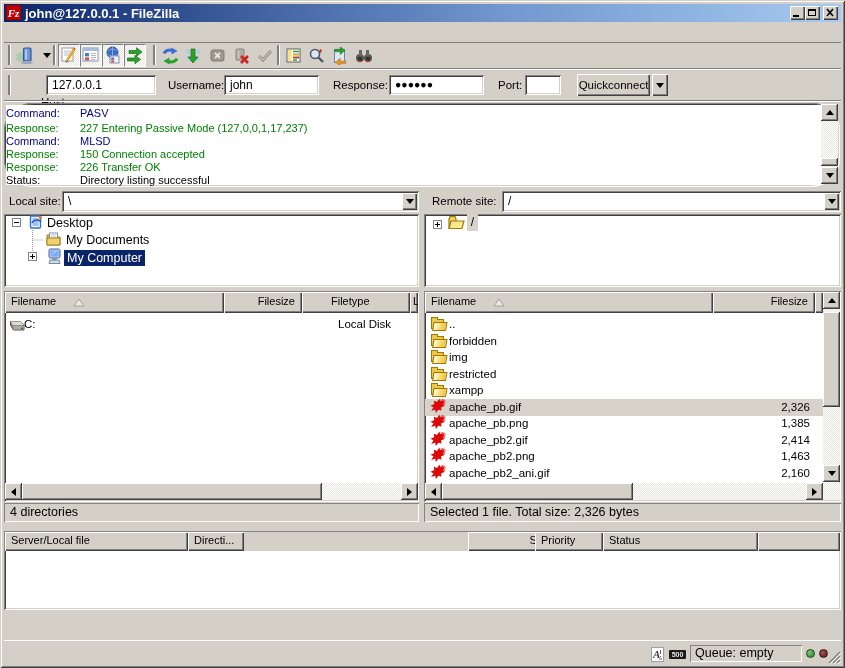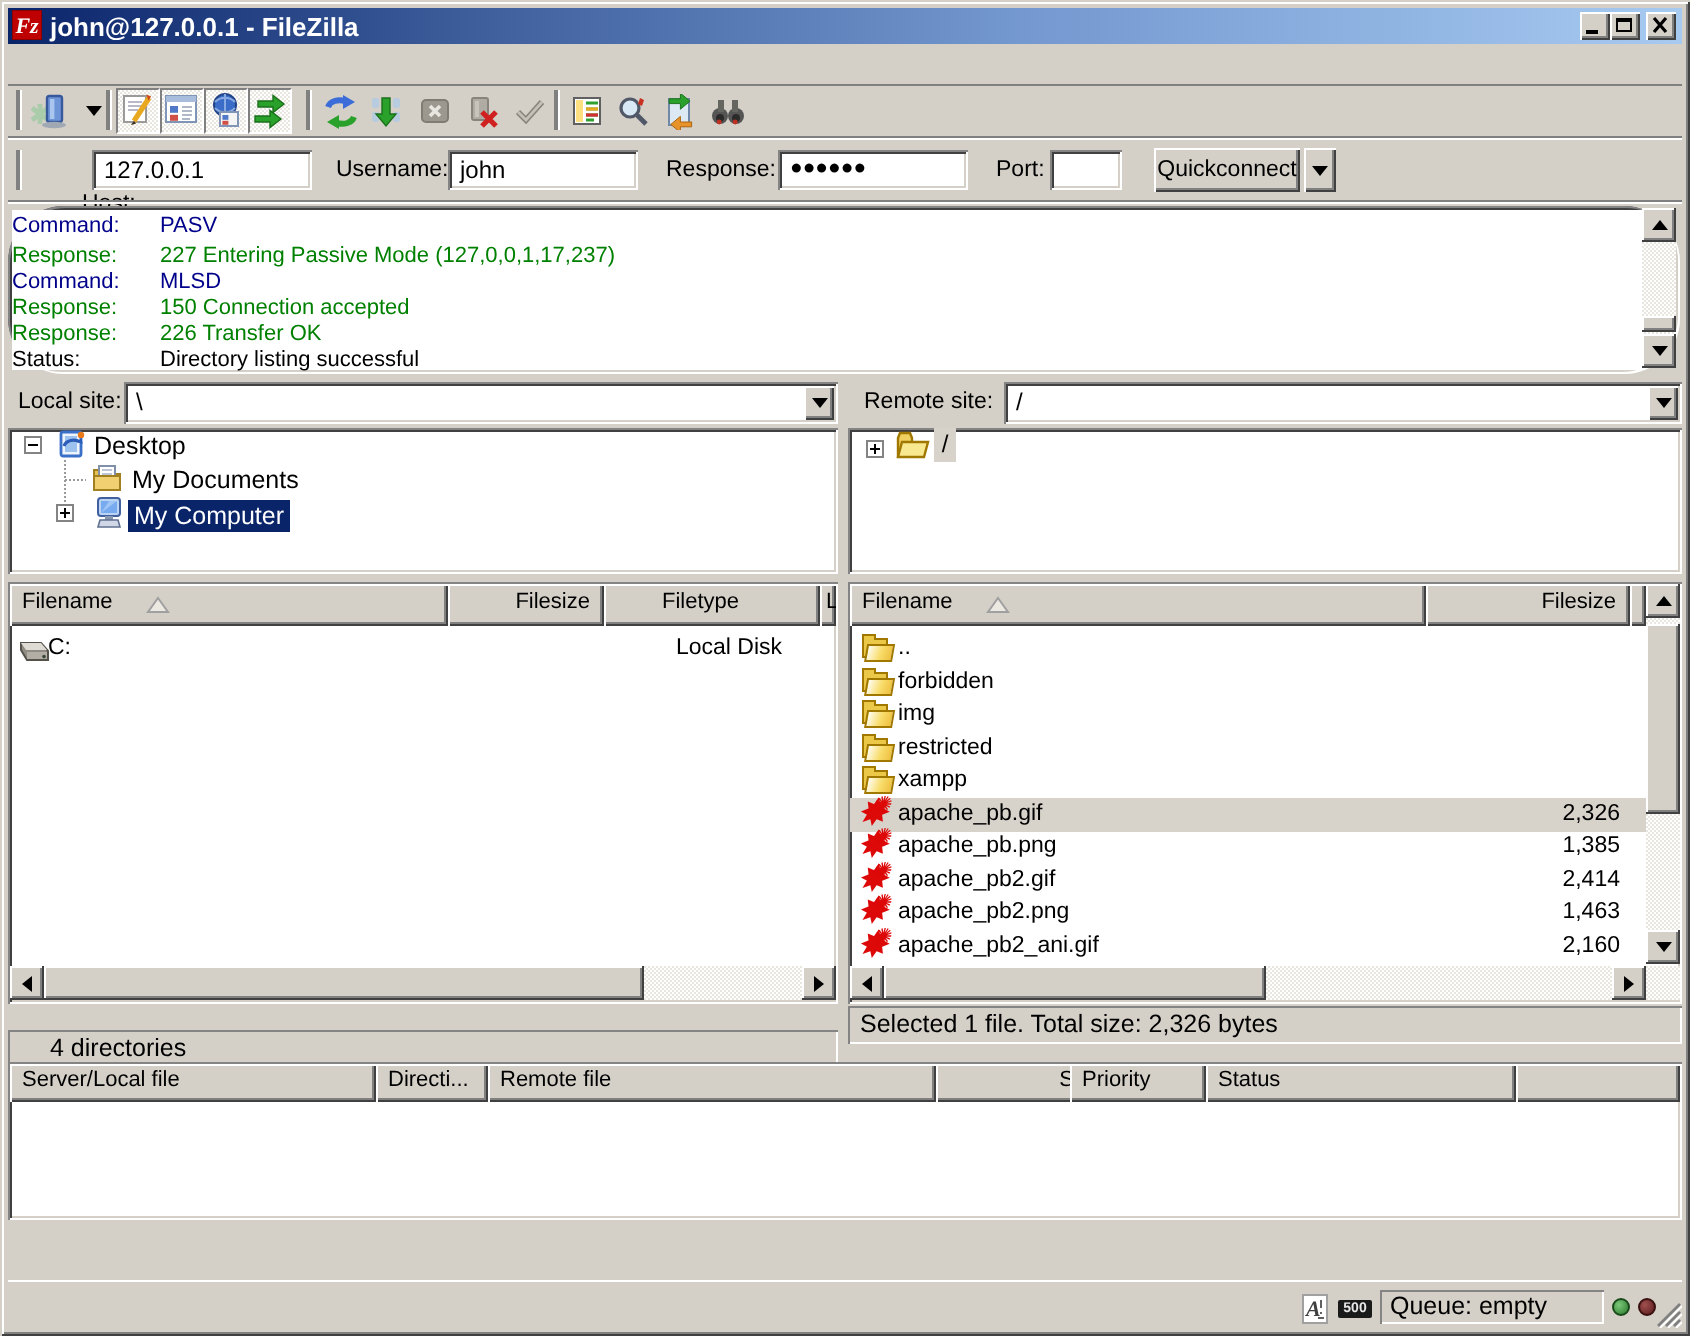--- a/index.html
+++ b/index.html
@@ -425,28 +425,27 @@
         </div>
       <div class="a dith" style="left:17px;top:0;width:364px;height:17px;"></div>
       <div class="a r1" style="left:17px;top:0;width:191px;height:17px;"></div>
       <div class="a r1 ctr" style="left:381px;top:0;width:17px;height:17px;">
           <div class="tri-rt"></div>
         </div>
     </div>
     <div class="a dith" style="left:399px;top:192px;width:17px;height:17px;"></div>
   </div>
 
-  <div class="a s1 f125" style="left:4px;top:503px;width:415px;height:19px;line-height:19px;padding-left:21px;margin-top:12px;">4 directories</div>
+  <div class="a s1 f125" style="left:4px;top:503px;width:415px;height:19px;line-height:19px;padding-left:6px;">4 directories</div>
   <div class="a s1 f125" style="left:424px;top:503px;width:417px;height:19px;line-height:19px;padding-left:6px;">Selected 1 file. Total size: 2,326 bytes</div>
 
   <div class="a s2" id="queue" style="left:4px;top:531px;width:837px;height:79px;">
     <div class="a" style="left:1px;top:1px;width:835px;height:19px;background:#d4d0c8;">
       <div class="a h" style="left:0;top:0;width:183px;height:19px;line-height:17px;">Server/Local file</div>
       <div class="a h" style="left:183px;top:0;width:56px;height:19px;line-height:17px;">Directi...</div>
-      <div class="a h" style="left:239px;top:0;width:224px;height:19px;line-height:17px;">Remote file</div>
       <div class="a h" style="left:463px;top:0;width:89px;height:19px;line-height:17px;text-align:right;padding-right:6px;">Size</div>
       <div class="a h" style="left:530px;top:0;width:68px;height:19px;line-height:17px;">Priority</div>
       <div class="a h" style="left:598px;top:0;width:155px;height:19px;line-height:17px;">Status</div>
       <div class="a h" style="left:753px;top:0;width:82px;height:19px;line-height:17px;"></div>
     </div>
   </div>
 
 
   <div class="a" id="sbar" style="left:4px;top:640px;width:837px;height:24px;border-top:1px solid #fff;">
     <div class="a" style="left:647px;top:6px;width:13px;height:15px;background:#fff;border:1px solid #a0a0a0;">

